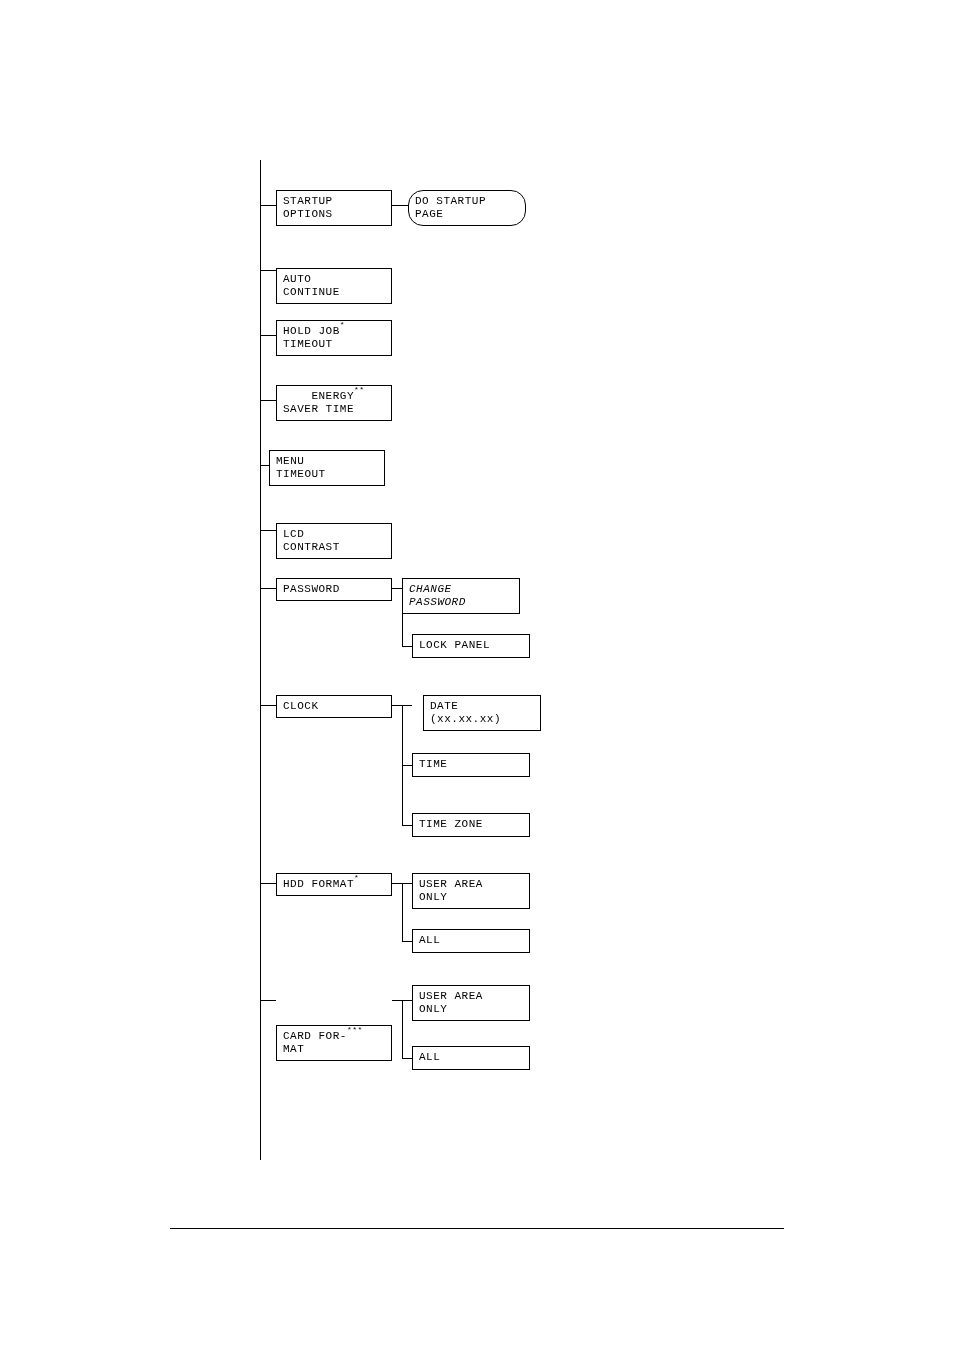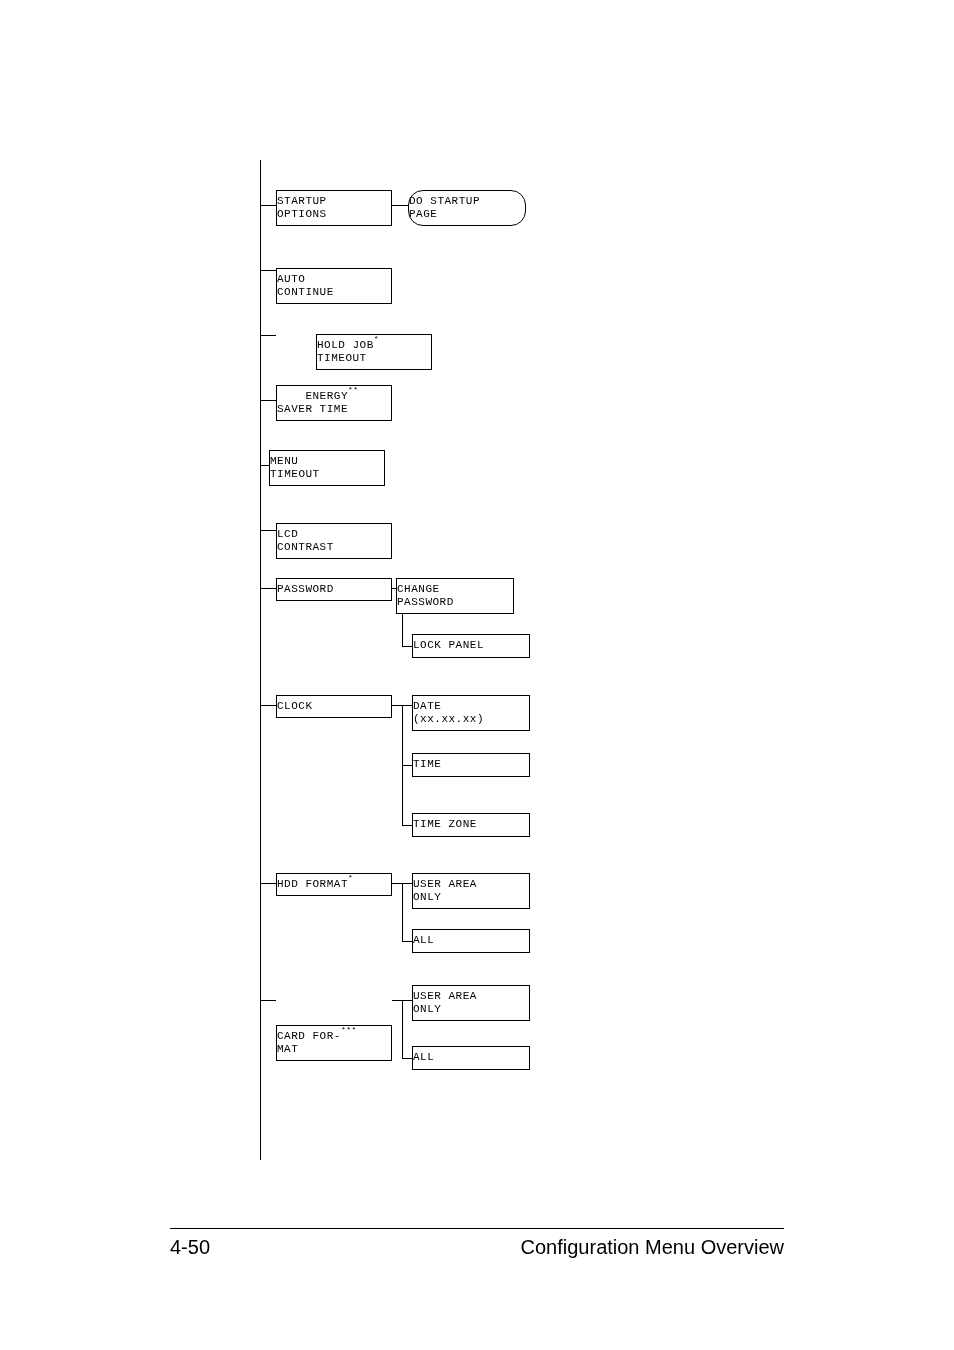--- a/index.html
+++ b/index.html
@@ -5,21 +5,21 @@
     * { box-sizing: border-box; margin: 0; padding: 0; }
     html, body { width: 954px; height: 1350px; background: #fff; font-family: "Courier New", monospace; }
     .page { width: 954px; height: 1350px; position: relative; background: #fff; }
     .diagram { position: absolute; left: 260px; top: 160px; width: 350px; height: 1020px; }
     .stem { position: absolute; left: 0; top: 0; width: 0; height: 1000px; border-left: 1px solid #000; }
     .branch { position: absolute; left: 0; width: 16px; height: 0; border-top: 1px solid #000; }
     .box {
       position: absolute;
       border: 1px solid #000;
       background: #fff;
-      padding: 4px 0;
+      padding: 4px 6px;
       font-size: 11px;
       line-height: 1.2;
       letter-spacing: 0.5px;
       width: 116px;
       min-height: 30px;
       display: flex;
       align-items: flex-start;
       white-space: pre-line;
     }
     .box.sub { width: 118px; }
@@ -47,51 +47,51 @@
 OPTIONS</div>
     <div class="conn-h" style="left:132px; top:45px; width:16px;"></div>
     <div class="box sub" style="left:148px; top:30px;border-radius:15px;">DO STARTUP
 PAGE</div>
 
     <div class="branch" style="top:110px;"></div>
     <div class="box" style="left:16px; top:108px;">AUTO
 CONTINUE</div>
 
     <div class="branch" style="top:175px;"></div>
-    <div class="box" style="left:16px; top:174px;margin-left:40px;"><span>HOLD JOB
+    <div class="box" style="left:16px; top:160px;"><span>HOLD JOB
 TIMEOUT</span><sup>*</sup></div>
 
     <div class="branch" style="top:240px;"></div>
     <div class="box" style="left:16px; top:225px;text-align:right;"><span>ENERGY
 SAVER TIME</span><sup>**</sup></div>
 
     <div class="branch" style="top:305px;"></div>
     <div class="box" style="left:9px; top:290px;">MENU
 TIMEOUT</div>
 
     <div class="branch" style="top:370px;"></div>
     <div class="box" style="left:16px; top:355px;margin-top:8px;">LCD
 CONTRAST</div>
 
     <div class="branch" style="top:428px;"></div>
     <div class="box" style="left:16px; top:418px; min-height:22px;">PASSWORD</div>
     <div class="conn-h" style="left:132px; top:428px; width:10px;"></div>
     <div class="conn-v" style="left:142px; top:428px; height:58px;"></div>
     <div class="conn-h" style="left:142px; top:428px; width:10px;"></div>
-    <div class="box sub" style="left:136px; top:418px;">CHANGE
+    <div class="box sub" style="left:142px; top:418px;font-style:italic;">CHANGE
 PASSWORD</div>
     <div class="conn-h" style="left:142px; top:486px; width:10px;"></div>
     <div class="box sub" style="left:152px; top:474px; min-height:24px;">LOCK PANEL</div>
 
     <div class="branch" style="top:545px;"></div>
     <div class="box" style="left:16px; top:535px; min-height:22px;">CLOCK</div>
     <div class="conn-h" style="left:132px; top:545px; width:10px;"></div>
     <div class="conn-v" style="left:142px; top:545px; height:120px;"></div>
     <div class="conn-h" style="left:142px; top:545px; width:10px;"></div>
-    <div class="box sub" style="left:152px; top:535px;">DATE
+    <div class="box sub" style="left:163px; top:535px;">DATE
 (xx.xx.xx)</div>
     <div class="conn-h" style="left:142px; top:605px; width:10px;"></div>
     <div class="box sub" style="left:152px; top:593px; min-height:24px;">TIME</div>
     <div class="conn-h" style="left:142px; top:665px; width:10px;"></div>
     <div class="box sub" style="left:152px; top:653px; min-height:24px;">TIME ZONE</div>
 
     <div class="branch" style="top:723px;"></div>
     <div class="box" style="left:16px; top:713px; min-height:22px;"><span>HDD FORMAT</span><sup>*</sup></div>
     <div class="conn-h" style="left:132px; top:723px; width:10px;"></div>
     <div class="conn-v" style="left:142px; top:723px; height:58px;"></div>
@@ -108,17 +108,13 @@
     <div class="conn-v" style="left:142px; top:840px; height:58px;"></div>
     <div class="conn-h" style="left:142px; top:840px; width:10px;"></div>
     <div class="box sub" style="left:152px; top:825px;">USER AREA
 ONLY</div>
     <div class="conn-h" style="left:142px; top:898px; width:10px;"></div>
     <div class="box sub" style="left:152px; top:886px; min-height:24px;">ALL</div>
 
   </div>
 
   <div class="footer-rule"></div>
-  <div class="footer">
-    <div class="page-num">4-50</div>
-    <div class="page-title">Configuration Menu Overview</div>
-  </div>
 </div>
 
 </body></html>

